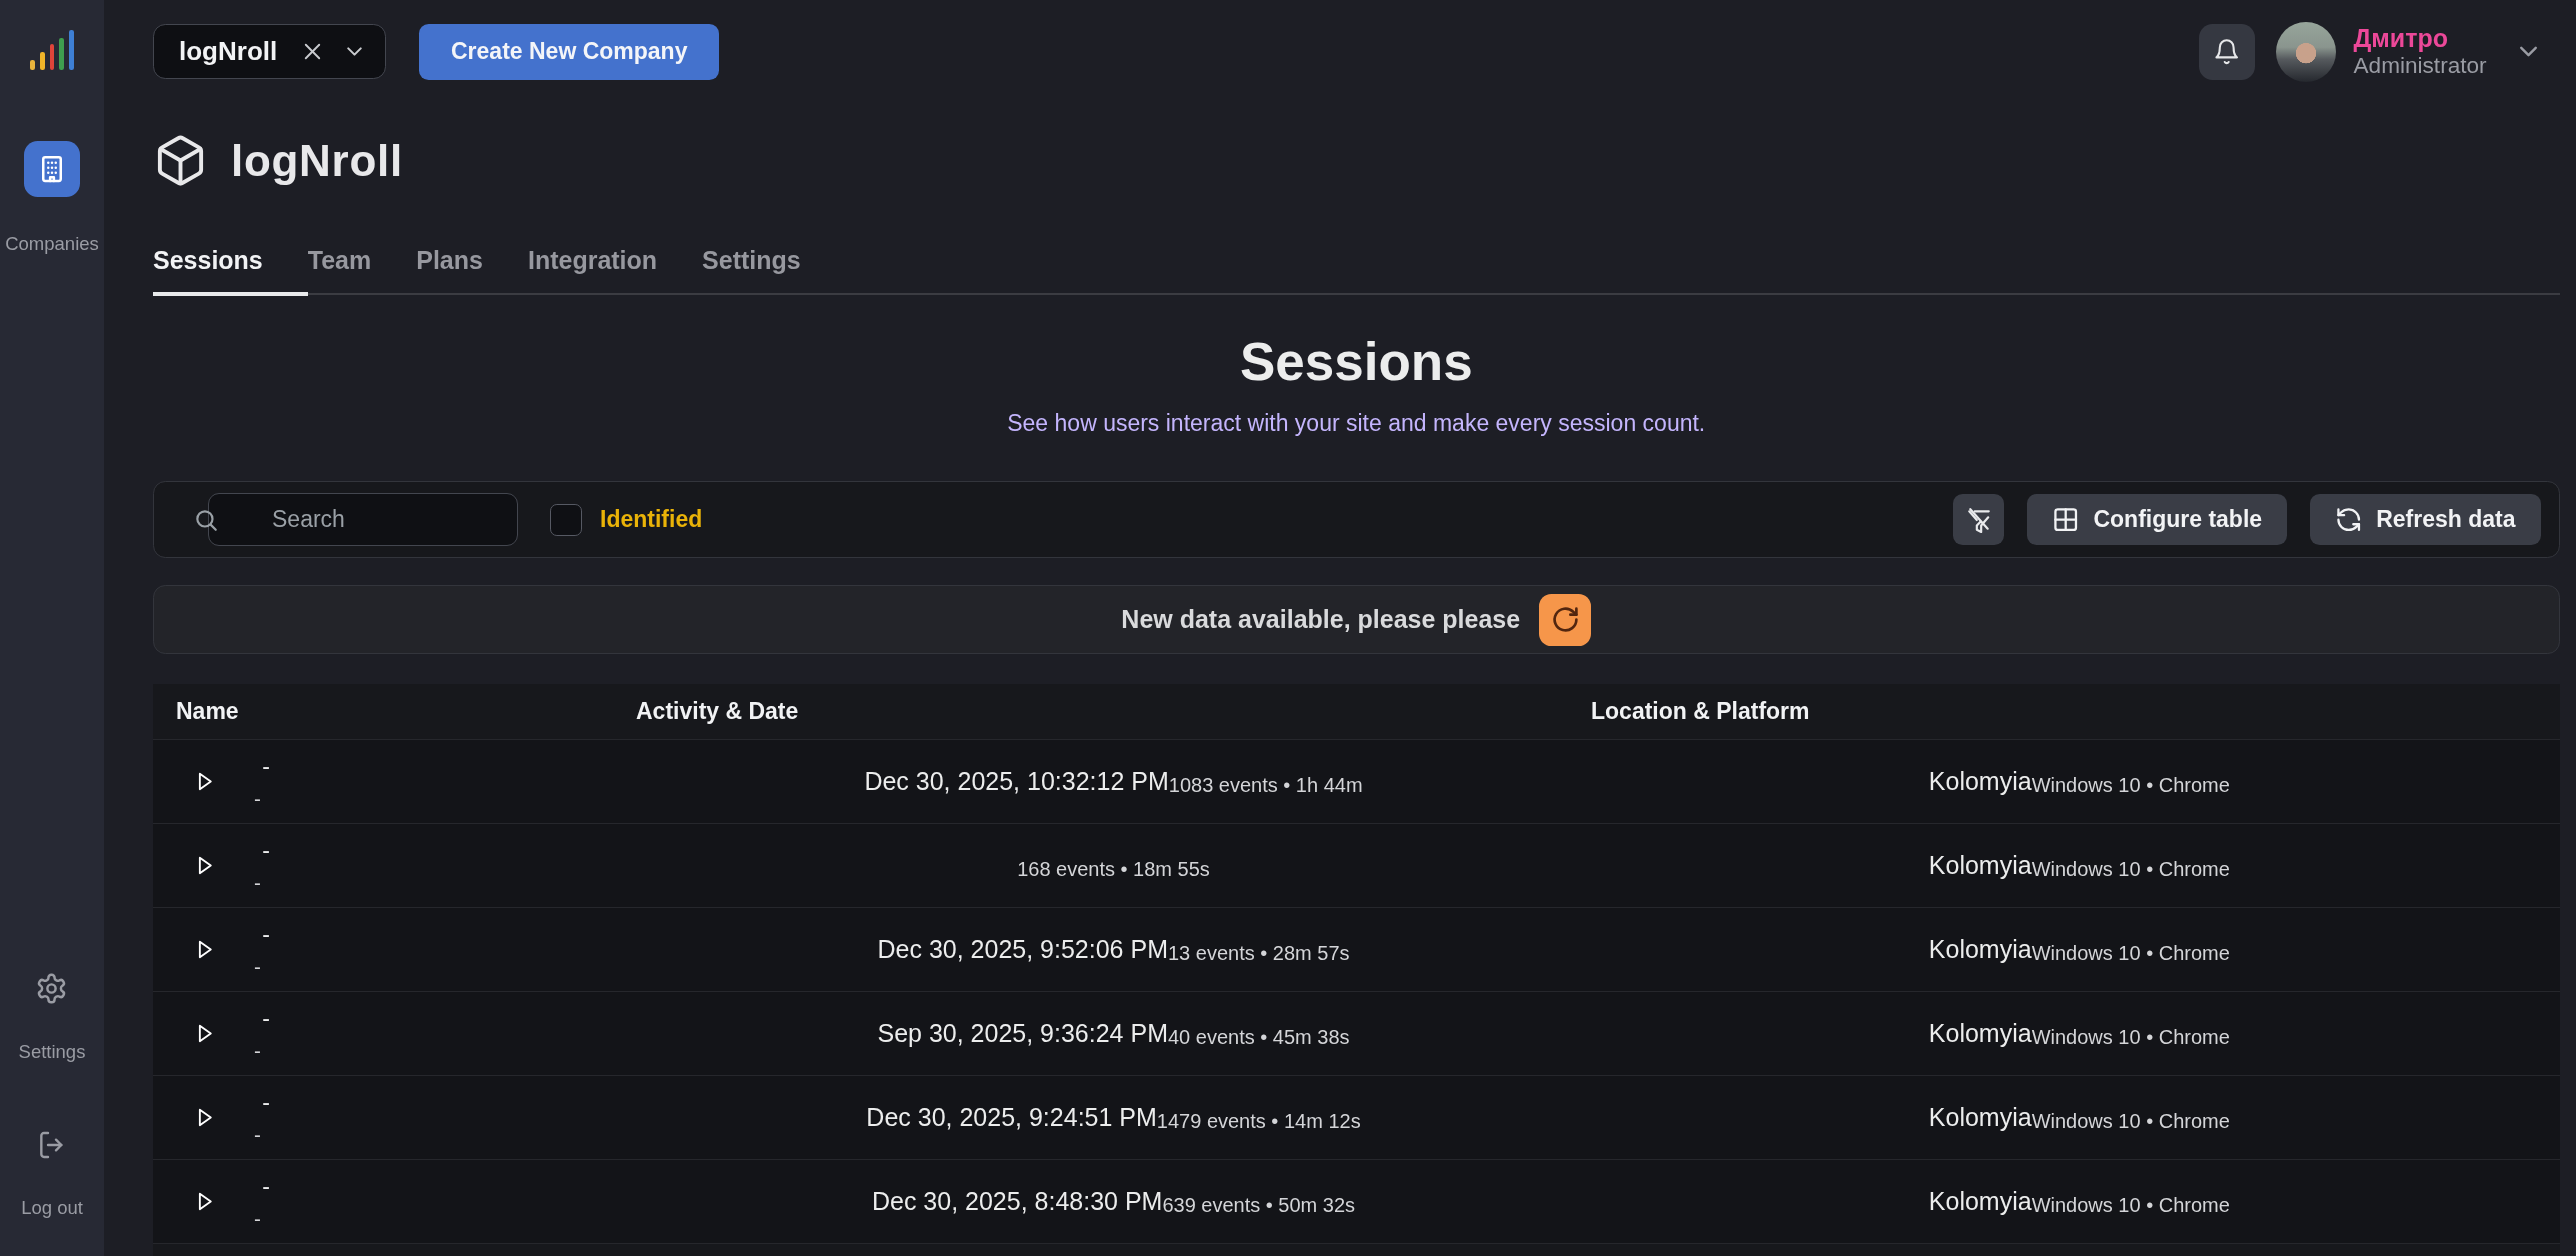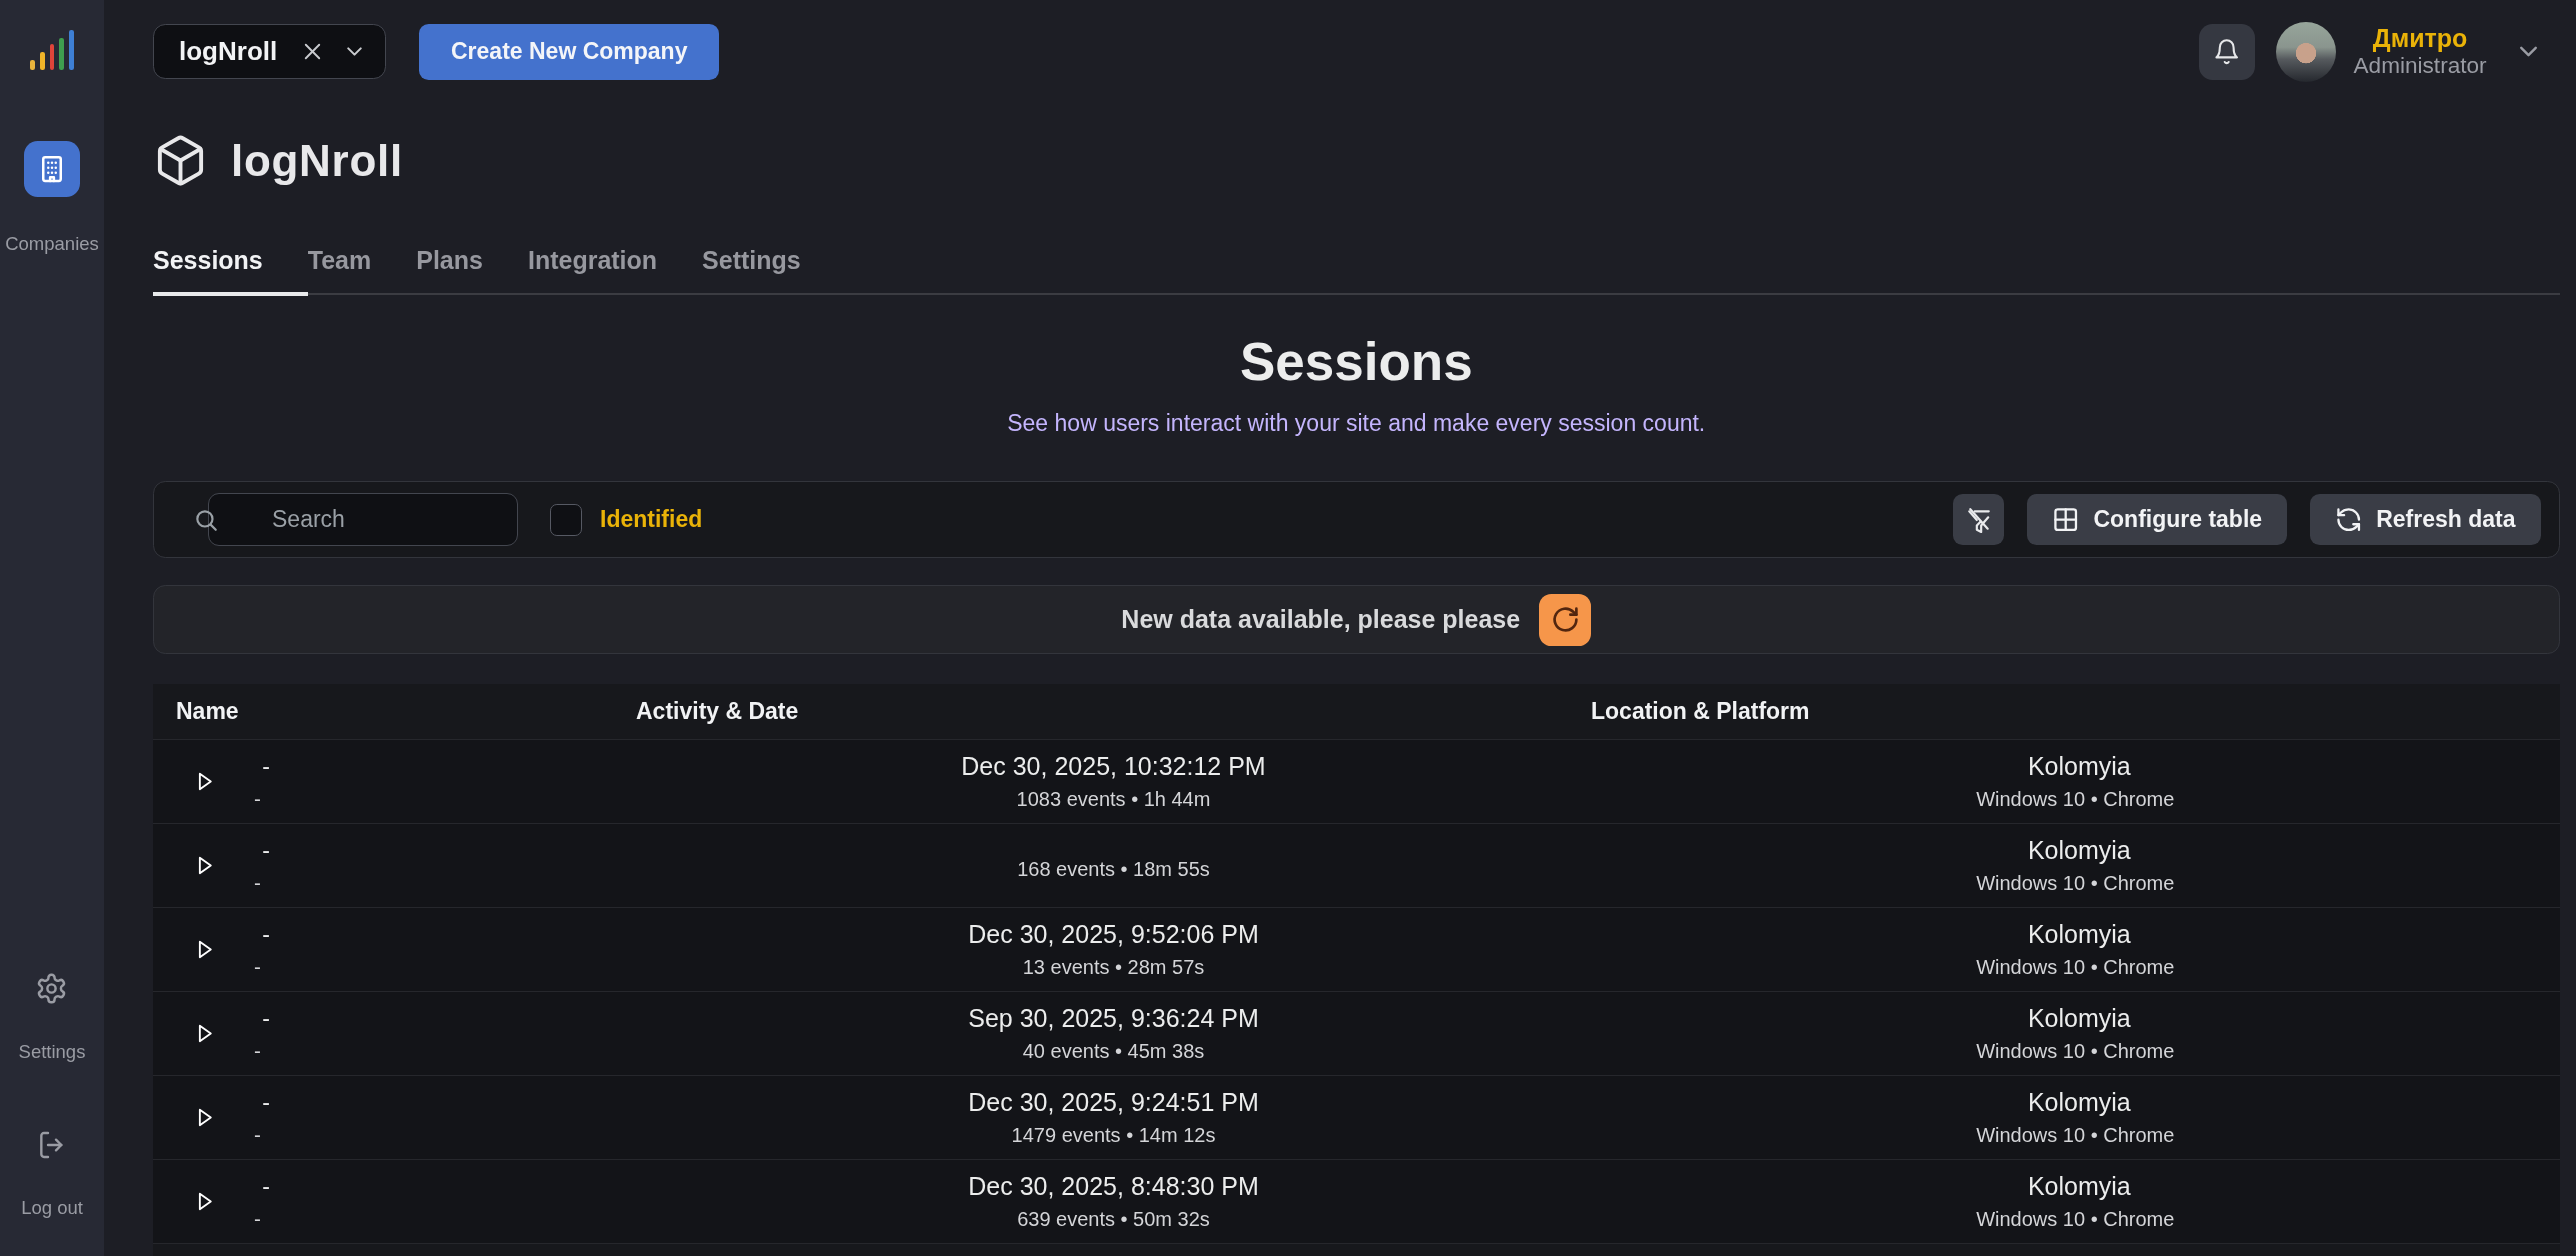--- a/index.html
+++ b/index.html
@@ -55,21 +55,21 @@
     width:56px; height:56px; border-radius:13.7px; background:#353841; border:none; cursor:pointer;
     display:flex; align-items:center; justify-content:center; color:#e6e7e9;
   }
   .avatar {
     width:60px; height:60px; border-radius:50%; margin-left:20.6px; overflow:hidden;
     background:
       radial-gradient(circle at 50% 52%, #c8a18b 0 23%, rgba(0,0,0,0) 24%),
       linear-gradient(180deg,#97a59b 0%,#8a958e 42%,#565a5e 62%,#25282e 100%);
   }
   .user-block { margin-left:18px; line-height:1.15; }
-  .user-name { font-size:25px; font-weight:600; color:#eab308;text-align:center; }
+  .user-name { font-size:25px; font-weight:600; color:#ec4899; }
   .user-role { font-size:22.6px; color:#9a9ca4; }
   .user-chevron { margin-left:27.4px; color:#9a9ca4; cursor:pointer; }
 
   .content { padding:0 16.5px 0 49px; display:flex; flex-direction:column; }
 
   .company-header { margin-top:30px; display:flex; align-items:center; gap:23px; color:#e8e8ea; }
   .company-title { font-size:44px; font-weight:700; letter-spacing:0.7px; }
 
   
   .tabs { margin-top:58px; display:flex; border-bottom:2.7px solid #3b3c42; }
@@ -132,21 +132,21 @@
   .t-head { height:55px; align-items:center; background:#17181c; }
   .t-head .th { font-size:23px; font-weight:700; color:#f2f3f5; }
   .t-head .th:first-child { padding-left:23px; }
   .t-row { height:84px; border-top:1.4px solid #26272c; align-items:center; cursor:pointer; }
   .t-row.partial { height:41px; background:#17181c; }
   .name-cell { display:flex; align-items:center; padding-left:38px; }
   .expand-icon { color:#fff; flex:0 0 auto; }
   .name-lines { margin-left:38px; }
   .name-line1 { font-size:23px; color:#eceded; padding-left:8.2px; line-height:27.4px; }
   .name-line2 { font-size:20.6px; color:#d4d5d8; line-height:25px; margin-top:5.5px; }
-  .cell-2line { display:flex; flex-direction:column; justify-content:center;text-align:center; }
+  .cell-2line { display:flex; flex-direction:row; justify-content:center;text-align:center; }
   .line-main { font-size:25px; color:#eceded; line-height:29px; }
   .line-sub { font-size:20px; color:#d4d5d8; line-height:23px; margin-top:6.9px; }
   .loc-main { padding-left:8.2px; }
 </style>
 </head>
 <body>
 
 <aside class="sidebar">
   <div class="logo-bars">
     <i></i>

